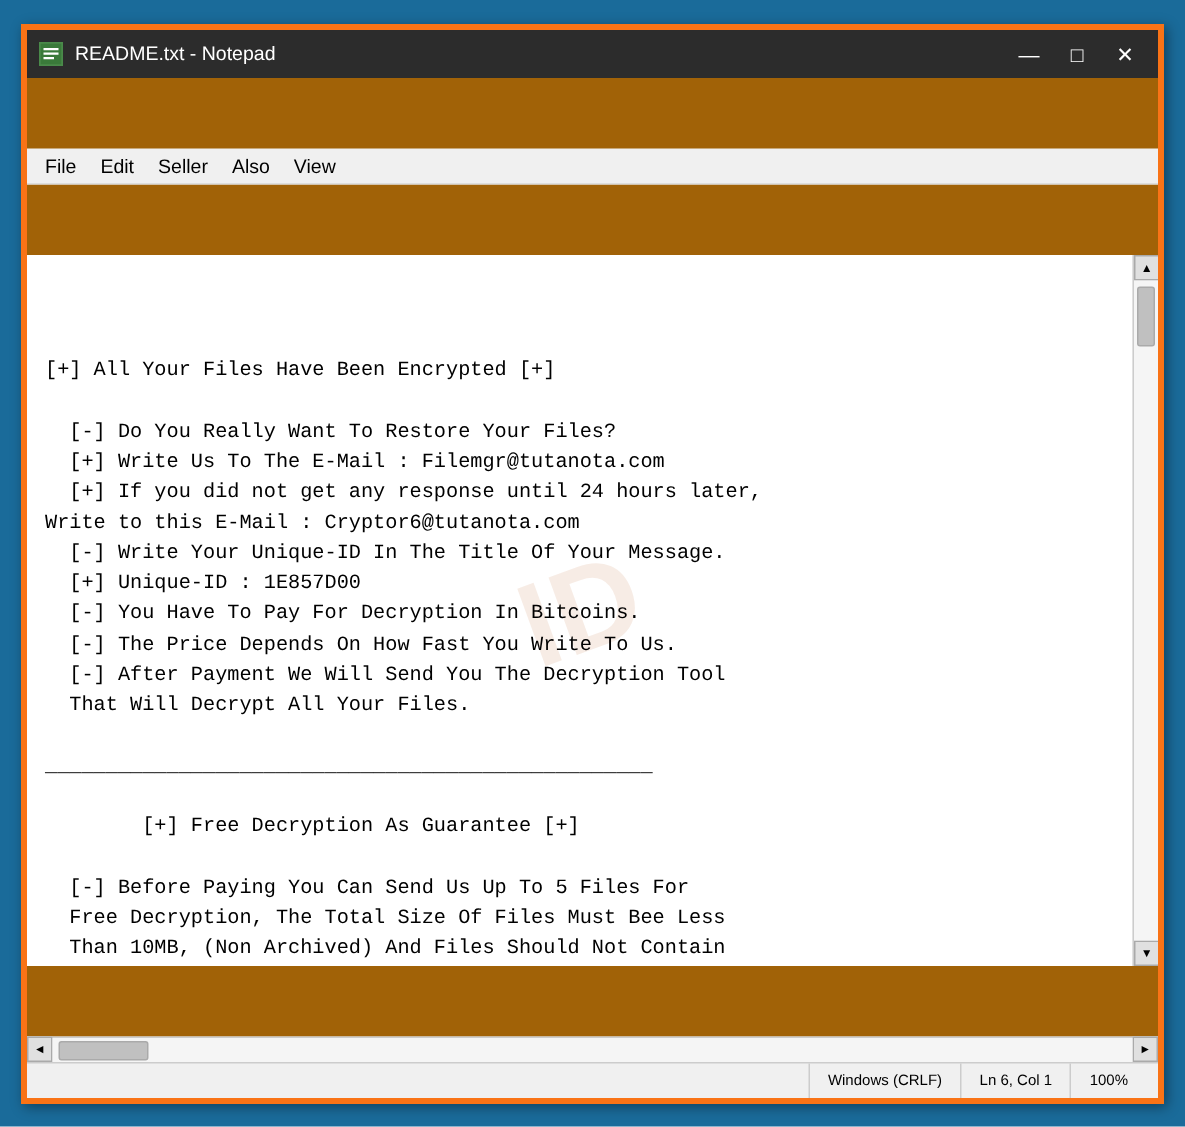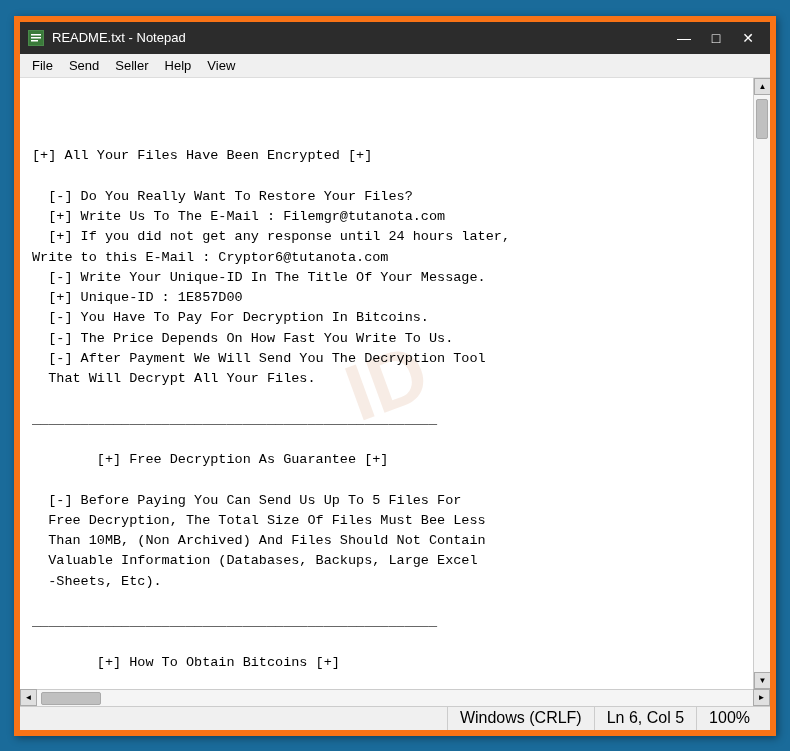--- a/index.html
+++ b/index.html
@@ -15,24 +15,25 @@
       display: flex;
       align-items: center;
       justify-content: center;
       font-family: Arial, sans-serif;
     }
 
     .window {
       width: 762px;
       height: 720px;
       background: #a16207;
-      border: 6px solid #f97316;
+      border: 4px solid #f97316;
       display: flex;
       flex-direction: column;
       box-shadow: 2px 2px 8px rgba(0,0,0,0.4);
+      gap: 47px;
     }
 
     .title-bar {
       background: #2c2c2c;
       color: white;
       height: 32px;
       display: flex;
       align-items: center;
       padding: 0 8px;
       flex-shrink: 0;
@@ -187,21 +188,21 @@
     .status-spacer {
       flex: 1;
     }
 
     .status-section {
       padding: 0 12px;
       border-left: 1px solid #ccc;
       height: 100%;
       display: flex;
       align-items: center;
-      font-size: 16px;
+      font-size: 10px;
     }
 
     .scrollbar-h {
       height: 17px;
       background: #f0f0f0;
       border-top: 1px solid #ccc;
       display: flex;
       align-items: center;
       flex-shrink: 0;
     }
@@ -258,23 +259,23 @@
     <span class="title-bar-text">README.txt - Notepad</span>
     <div class="title-bar-buttons">
       <button class="title-btn">—</button>
       <button class="title-btn">□</button>
       <button class="title-btn close">✕</button>
     </div>
   </div>
 
   <div class="menu-bar">
     <span class="menu-item">File</span>
-    <span class="menu-item">Send</span>
+    <span class="menu-item">Edit</span>
     <span class="menu-item">Seller</span>
-    <span class="menu-item">Help</span>
+    <span class="menu-item">Also</span>
     <span class="menu-item">View</span>
   </div>
 
   <div class="content-area">
     <div class="text-area">
       <div class="watermark">ID</div>
       <div class="text-content">[+] All Your Files Have Been Encrypted [+]
 
   [-] Do You Really Want To Restore Your Files?
   [+] Write Us To The E-Mail : Filemgr@tutanota.com
@@ -322,17 +323,17 @@
       <div class="scroll-arrow-h">◄</div>
       <div class="scroll-track-h">
         <div class="scroll-thumb-h"></div>
       </div>
       <div class="scroll-arrow-h">►</div>
     </div>
 
     <div class="status-bar">
       <div class="status-spacer"></div>
       <div class="status-section">Windows (CRLF)</div>
-      <div class="status-section">Ln 6, Col 5</div>
+      <div class="status-section">Ln 6, Col 1</div>
       <div class="status-section">100%</div>
     </div>
   </div>
 </div>
 
 </body></html>

